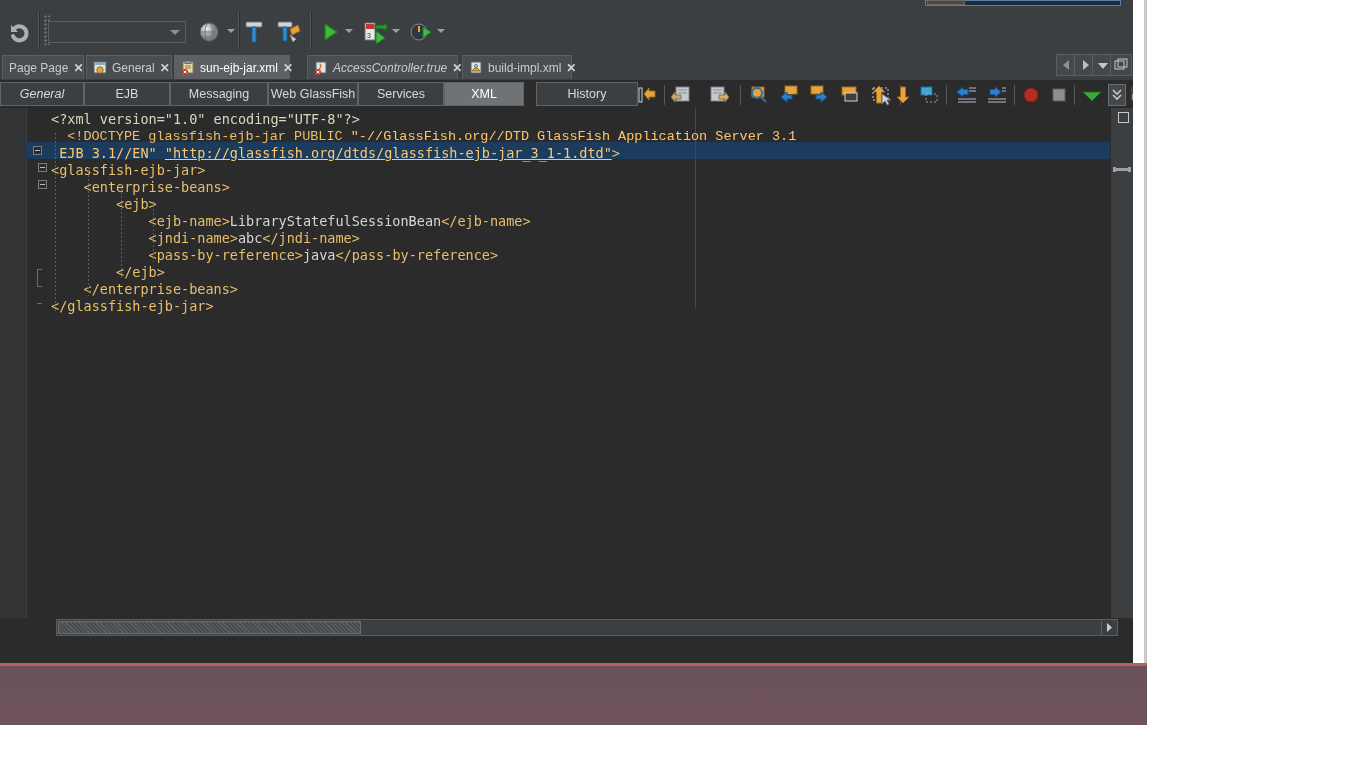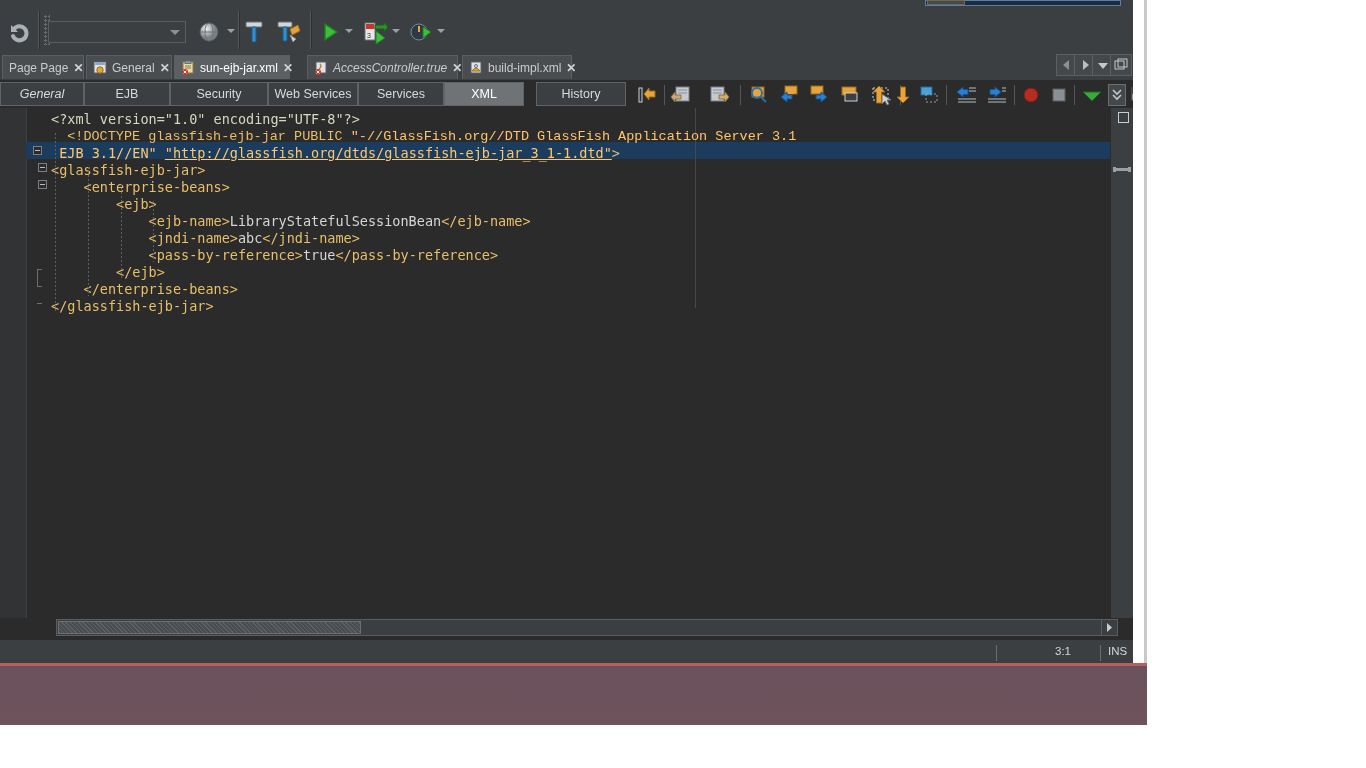--- a/index.html
+++ b/index.html
@@ -398,32 +398,32 @@
     </div>
 
     <div class="subtabs">
       <div class="stab" style="left:0px;width:84px;font-style:italic;">
           <span>General</span>
         </div>
       <div class="stab" style="left:84px;width:86px;">
           <span>EJB</span>
         </div>
       <div class="stab" style="left:170px;width:98px;">
-          <span>Security</span>
+          <span>Messaging</span>
         </div>
       <div class="stab" style="left:268px;width:90px;">
-          <span>Web Services</span>
+          <span>Web GlassFish</span>
         </div>
       <div class="stab" style="left:358px;width:86px;">
           <span>Services</span>
         </div>
       <div class="stab active" style="left:444px;width:80px;">
           <span>XML</span>
         </div>
-      <div class="stab" style="left:536px;width:90px;">
+      <div class="stab" style="left:536px;width:102px;">
           <span>History</span>
         </div>
     </div>
 
     <div class="etbar">
       <div class="etbtn" style="left:4px;width:24px;">
         <svg width="22" height="22" viewBox="0 0 22 22">
           <rect x="3" y="4" width="3" height="14" fill="none" stroke="#cdd3d8"></rect>
           <path d="M19 7 L13 7 L13 4 L8 10 L13 16 L13 13 L19 13 Z" fill="#e8a33d" stroke="#9c6c18"></path>
         </svg>
@@ -582,21 +582,21 @@
 
       <div id="codelines">
           <div class="codeline" style="top: 3px; left: 51px;"><span class="pi">&lt;?xml version="1.0" encoding="UTF-8"?&gt;</span></div>
           <div class="codeline" style="top: 20px; left: 51px; font-family: Liberation Mono, monospace;"><span class="dt">  &lt;!DOCTYPE glassfish-ejb-jar PUBLIC </span><span class="str">"-//GlassFish.org//DTD GlassFish Application Server 3.1</span></div>
           <div class="codeline" style="top: 37px; left: 51px;"><span class="str"> EJB 3.1//EN" </span><span class="lnk">"http://glassfish.org/dtds/glassfish-ejb-jar_3_1-1.dtd"</span><span class="dt">&gt;</span></div>
           <div class="codeline" style="top: 54px; left: 51px;"><span class="tg">&lt;glassfish-ejb-jar&gt;</span></div>
           <div class="codeline" style="top: 71px; left: 51px;"><span class="tg">    &lt;enterprise-beans&gt;</span></div>
           <div class="codeline" style="top: 88px; left: 51px;"><span class="tg">        &lt;ejb&gt;</span></div>
           <div class="codeline" style="top: 105px; left: 51px;"><span class="tg">            &lt;ejb-name&gt;</span><span class="txt">LibraryStatefulSessionBean</span><span class="tg">&lt;/ejb-name&gt;</span></div>
           <div class="codeline" style="top: 122px; left: 51px;"><span class="tg">            &lt;jndi-name&gt;</span><span class="txt">abc</span><span class="tg">&lt;/jndi-name&gt;</span></div>
-          <div class="codeline" style="top: 139px; left: 51px;"><span class="tg">            &lt;pass-by-reference&gt;</span><span class="txt">true</span><span class="tg">&lt;/pass-by-reference&gt;</span></div>
+          <div class="codeline" style="top: 139px; left: 51px;"><span class="tg">            &lt;pass-by-reference&gt;</span><span class="txt">java</span><span class="tg">&lt;/pass-by-reference&gt;</span></div>
           <div class="codeline" style="top: 156px; left: 51px;"><span class="tg">        &lt;/ejb&gt;</span></div>
           <div class="codeline" style="top: 173px; left: 51px;"><span class="tg">    &lt;/enterprise-beans&gt;</span></div>
           <div class="codeline" style="top: 190px; left: 51px;"><span class="tg">&lt;/glassfish-ejb-jar&gt;</span></div>
         </div>
 
       <div class="foldmark" style="left:33px; top:38px;"></div>
       <div class="foldmark" style="left:38px; top:55px;"></div>
       <div class="foldmark" style="left:38px; top:72px;"></div>
       <div class="foldline" style="left:37px; top:161px; height:17px;"></div>
       <div class="foldend" style="left:37px; top:161px;"></div>
@@ -621,26 +621,20 @@
     </div>
     <div class="hsb">
       <div class="hsb-thumb"></div>
     </div>
     <div class="hsb-right">
       <svg width="15" height="15" viewBox="0 0 15 15">
           <path d="M5 3 L10 7.5 L5 12 Z" fill="#c7ccd0"></path>
         </svg>
     </div>
 
-    <div class="statusbar">
-      <div class="sb-div" style="left:996px;"></div>
-      <div class="sb-cell" style="left:1035px;width:56px;text-align:center;">3:1</div>
-      <div class="sb-div" style="left:1100px;"></div>
-      <div class="sb-cell" style="left:1108px;">INS</div>
-    </div>
 
   </div>
   <div class="ide-rightborder2"></div>
 
   <div class="tb-dark-top"></div>
   <div class="taskbar">
 
     
     
 

